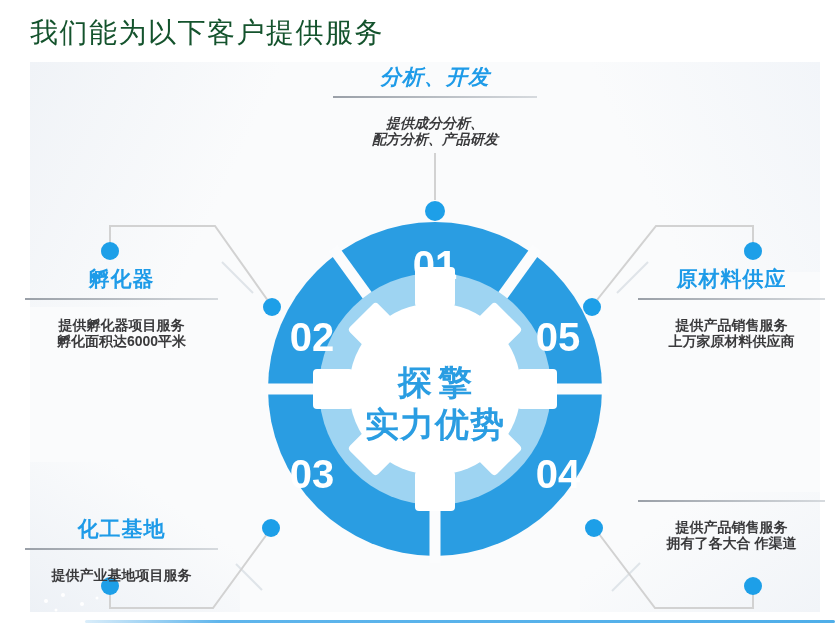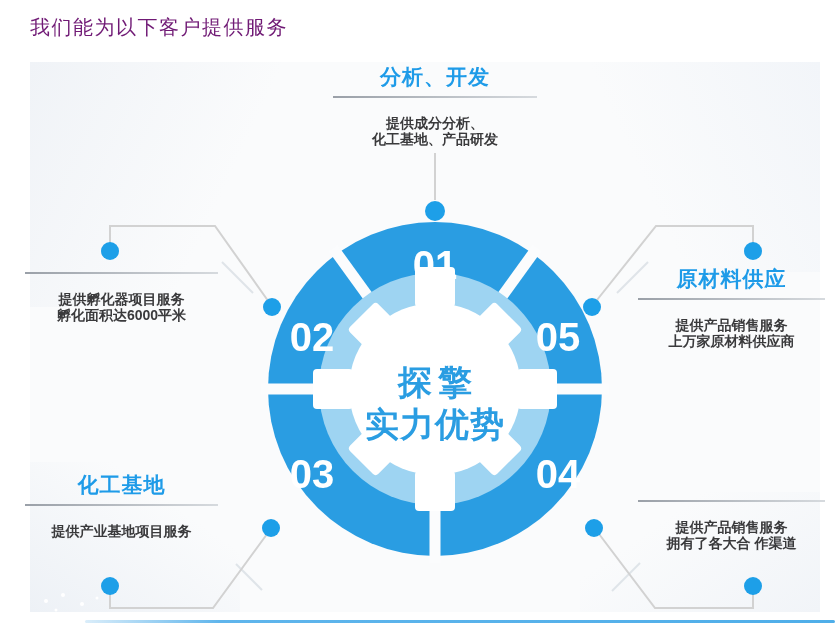--- a/index.html
+++ b/index.html
@@ -12,21 +12,21 @@
     --panel-bg:#FAFBFC;
   }
   *{margin:0;padding:0;box-sizing:border-box;}
   html,body{width:835px;height:625px;background:#ffffff;overflow:hidden;
     font-family:"Liberation Sans","DejaVu Sans",sans-serif;}
   .page{position:relative;width:835px;height:625px;}
 
   .page-title{
     position:absolute;left:30px;top:14px;
     font-family:Liberation Sans, sans-serif;
-    font-size:20px;color:#701a75;letter-spacing:1.5px;
+    font-size:28px;color:#14532d;letter-spacing:1.5px;
   }
 
   .panel{
     position:absolute;left:30px;top:62px;width:790px;height:550px;
     background:var(--panel-bg);
   }
   .bg-shape{position:absolute;pointer-events:none;}
   .bg-shape.s1{left:0;top:0;width:310px;height:245px;
     background:linear-gradient(115deg,#f0f3f7 0%,rgba(255,255,255,0) 60%);}
   .bg-shape.s2{right:0;top:0;width:260px;height:210px;
@@ -43,24 +43,24 @@
     font-size:21px;font-weight:bold;color:var(--heading-blue);
     letter-spacing:1px;line-height:26px;white-space:nowrap;
   }
   .label-divider{
     height:2px;margin-top:6px;
     background:linear-gradient(to right,#9aa0a8,#d6dade);
   }
   .label-lines{margin-top:17px;font-size:14px;font-weight:bold;
     color:var(--text-dark);line-height:16px;white-space:nowrap;}
 
-  #lbl-01{left:333px;top:64px;width:204px;}
+  #lbl-01{left:333px;top:64px;width:204px;font-style:italic;}
   #lbl-02{left:25px;top:266px;width:193px;}
   #lbl-05{left:638px;top:266px;width:187px;}
-  #lbl-03{left:25px;top:472px;width:193px;}
+  #lbl-03{left:25px;top:516px;width:193px;}
   #lbl-04{left:638px;top:494px;width:187px;}
 
   .bottom-accent{
     position:absolute;left:85px;top:620px;width:750px;height:3px;border-radius:2px;
     background:linear-gradient(to right,rgba(110,185,235,0.25) 0%,#5FB5EC 18%,#4FAEE9 100%);
   }
 
   .svg-number{font-family:"Liberation Sans","DejaVu Sans",sans-serif;
     font-weight:bold;font-size:40px;fill:#ffffff;}
   .svg-center-txt{font-family:"Liberation Sans","DejaVu Sans",sans-serif;
@@ -146,25 +146,26 @@
       <circle cx="753" cy="586" r="9"></circle>
       <circle cx="594" cy="528" r="9"></circle>
     </g>
   </svg>
 
   <div class="label-block" id="lbl-01">
     <div class="label-heading">分析、开发</div>
     <div class="label-divider"></div>
     <div class="label-lines">
       <div>提供成分分析、</div>
-      <div>化工基地、产品研发</div>
+      <div>配方分析、产品研发</div>
     </div>
   </div>
 
   <div class="label-block" id="lbl-02">
+    <div class="label-heading">孵化器</div>
     <div class="label-divider"></div>
     <div class="label-lines">
       <div>提供孵化器项目服务</div>
       <div>孵化面积达6000平米</div>
     </div>
   </div>
 
   <div class="label-block" id="lbl-05">
     <div class="label-heading">原材料供应</div>
     <div class="label-divider"></div>

